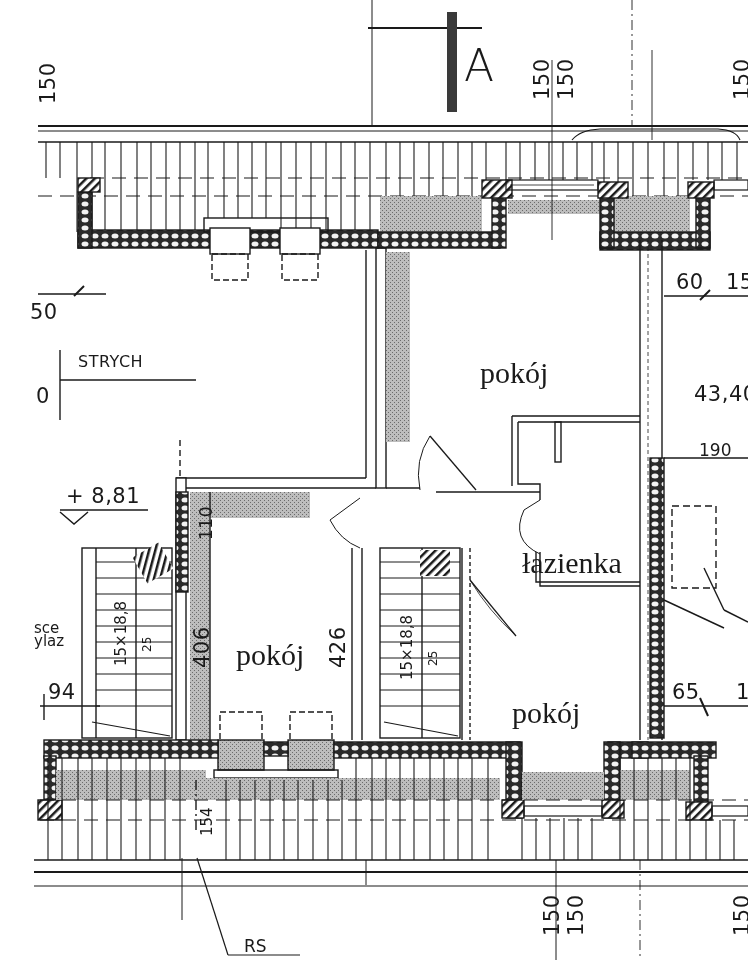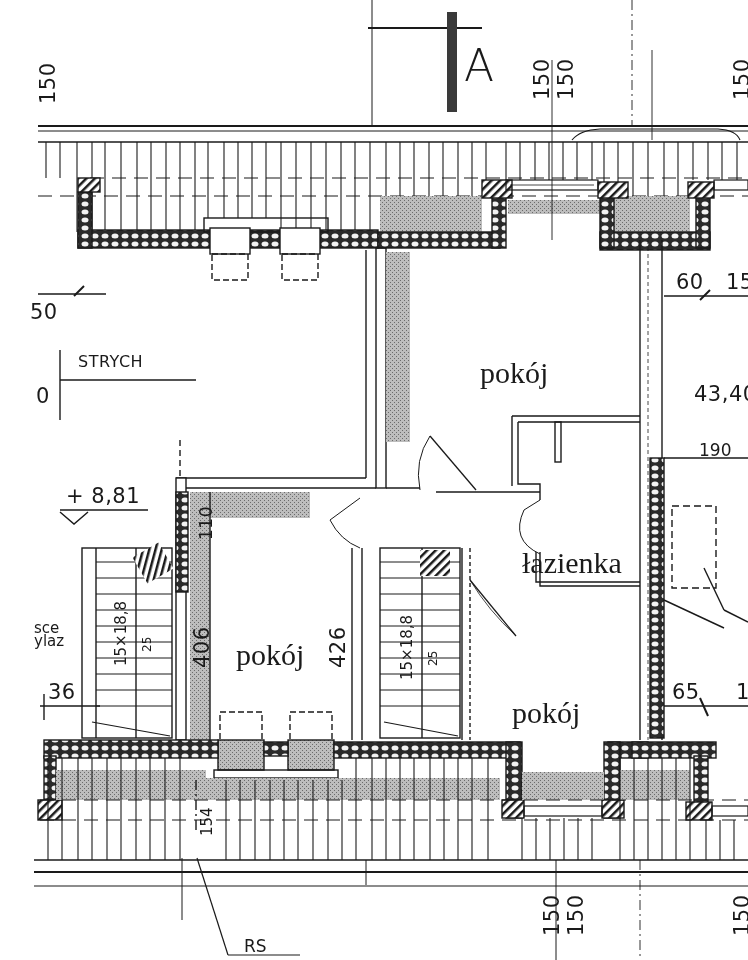--- a/index.html
+++ b/index.html
@@ -328,21 +328,21 @@
 <div class="lbl dim rot" style="left:554px;top:100px;">150</div>
 <div class="lbl dim rot" style="left:730px;top:100px;">150</div>
 
 <div class="lbl dim rot" style="left:540px;top:936px;">150</div>
 <div class="lbl dim rot" style="left:564px;top:936px;">150</div>
 <div class="lbl dim rot" style="left:730px;top:936px;">150</div>
 
 <div class="lbl dim" style="left:30px;top:268px;margin-top:32px;">50</div>
 <div class="lbl dim" style="left:36px;top:384px;">0</div>
 <div class="lbl dim" style="left:66px;top:484px;">+ 8,81</div>
-<div class="lbl dim" style="left:48px;top:680px;">36</div>
+<div class="lbl dim" style="left:48px;top:680px;">94</div>
 
 <div class="lbl dim" style="left:676px;top:270px;">60</div>
 <div class="lbl dim" style="left:726px;top:270px;">15</div>
 <div class="lbl dim" style="left:694px;top:382px;">43,40</div>
 <div class="lbl dim-sm" style="left:699px;top:440px;font-size:17px;">190</div>
 <div class="lbl dim" style="left:672px;top:680px;">65</div>
 <div class="lbl dim" style="left:736px;top:680px;">1</div>
 
 <div class="lbl dim rot" style="left:190px;top:668px;">406</div>
 <div class="lbl dim rot" style="left:326px;top:668px;">426</div>

